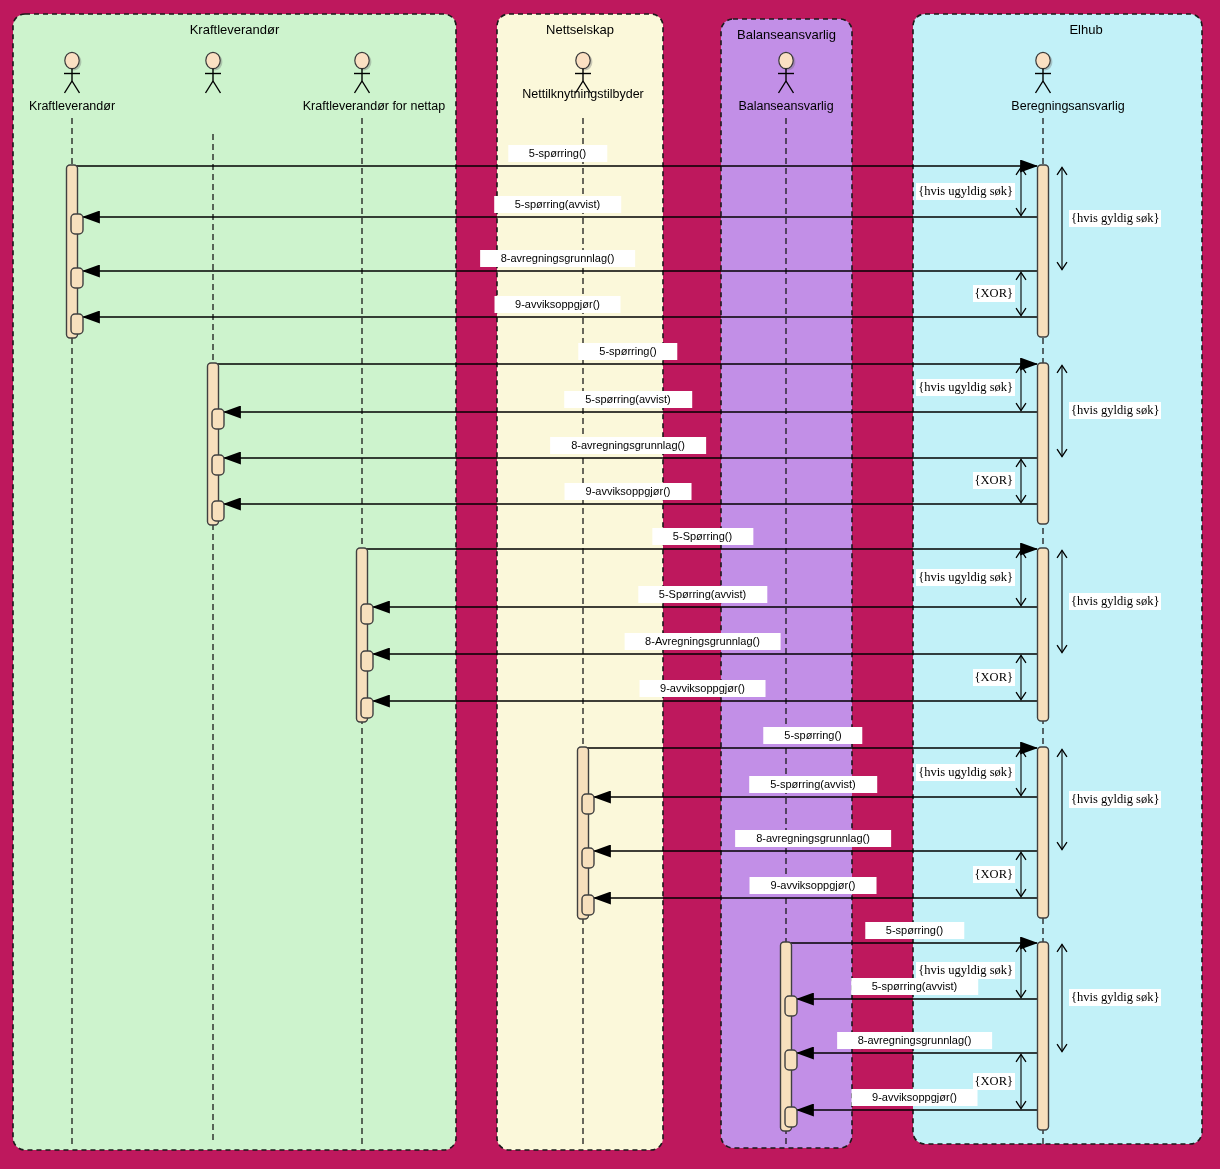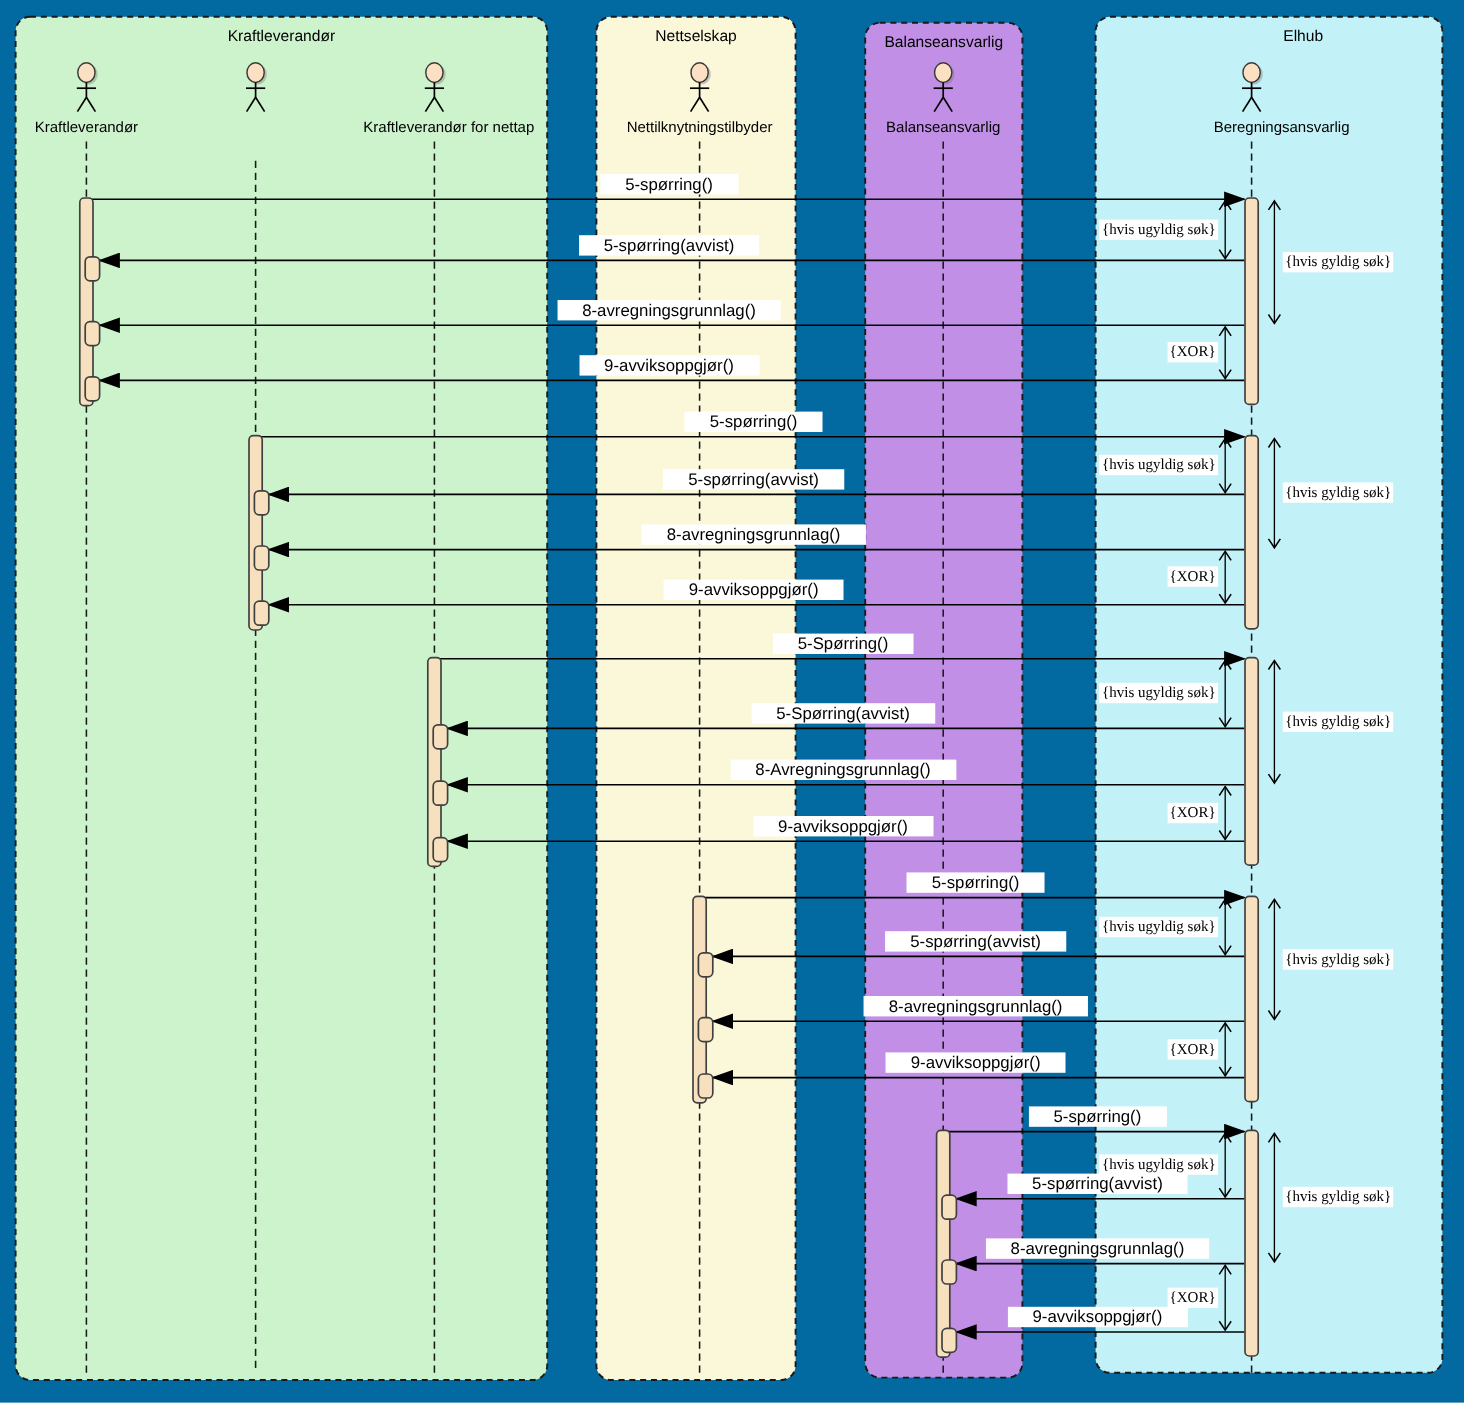--- a/index.html
+++ b/index.html
@@ -1,23 +1,23 @@
 <!DOCTYPE html>
 <html><head>
 <meta charset="utf-8">
 <style>
   html,body{margin:0;padding:0;background:#fff;}
   #stage{
-    position:relative;width:1220px;height:1169px;background:#0369a1;overflow:hidden;
+    position:relative;width:1220px;height:1169px;background:#be185d;overflow:hidden;
     font-family:"Liberation Sans", sans-serif;color:#000;
   }
   #diagram-svg{position:absolute;left:0;top:0;}
   .lane-title{position:absolute;font-size:13px;text-align:center;font-weight:400;}
   .actor-name{position:absolute;font-size:12.5px;line-height:16px;text-align:center;white-space:pre-line;}
-  .msg-label{position:absolute;font-size:14px;height:17px;line-height:17px;background:#fff;
+  .msg-label{position:absolute;font-size:11px;height:17px;line-height:17px;background:#fff;
     padding:0 21px;white-space:nowrap;transform:translateX(-50%);}
   .ann-label{position:absolute;font-size:12.5px;height:17px;line-height:17px;background:#fff;
     padding:0 2px;white-space:nowrap;font-family:Liberation Serif, serif;}
 </style>
 </head>
 <body>
 
 <div id="stage">
     <svg id="diagram-svg" width="1220" height="1169">
       <defs>
@@ -146,21 +146,21 @@
     <line x1="0" y1="29" x2="-7.5" y2="41" stroke="#000" stroke-width="1.4"></line>
     <line x1="0" y1="29" x2="7.5" y2="41" stroke="#000" stroke-width="1.4"></line>
   </g>
     </svg>
     <div class="lane-title" style="left: 13px; top: 22px; width: 443px;">Kraftleverandør</div>
     <div class="lane-title" style="left: 497px; top: 22px; width: 166px;">Nettselskap</div>
     <div class="lane-title" style="left: 721px; top: 27px; width: 131px;">Balanseansvarlig</div>
     <div class="lane-title" style="left: 913px; top: 22px; width: 346px;">Elhub</div>
     <div class="actor-name" style="left: -38px; top: 98px; width: 220px;">Kraftleverandør</div>
     <div class="actor-name" style="left: 264px; top: 98px; width: 220px;">Kraftleverandør for nettap</div>
-    <div class="actor-name" style="left: 473px; top: 98px; width: 220px;">Nettilknytningstilbyder</div>
+    <div class="actor-name" style="left: 473px; top: 86px; width: 220px;">Nettilknytningstilbyder</div>
     <div class="actor-name" style="left: 676px; top: 98px; width: 220px;">Balanseansvarlig</div>
     <div class="actor-name" style="left: 958px; top: 98px; width: 220px;">Beregningsansvarlig</div>
     <div class="msg-label" style="left: 557.5px; top: 145px;">5-spørring()</div>
     <div class="msg-label" style="left: 557.5px; top: 196px;">5-spørring(avvist)</div>
     <div class="msg-label" style="left: 557.5px; top: 250px;">8-avregningsgrunnlag()</div>
     <div class="msg-label" style="left: 557.5px; top: 296px;">9-avviksoppgjør()</div>
     <div class="ann-label" style="right: 205px; top: 182.5px;">{hvis ugyldig søk}</div>
     <div class="ann-label" style="left: 1069px; top: 209.5px;">{hvis gyldig søk}</div>
     <div class="ann-label" style="right: 205px; top: 285px;">{XOR}</div>
     <div class="msg-label" style="left: 628px; top: 343px;">5-spørring()</div>

